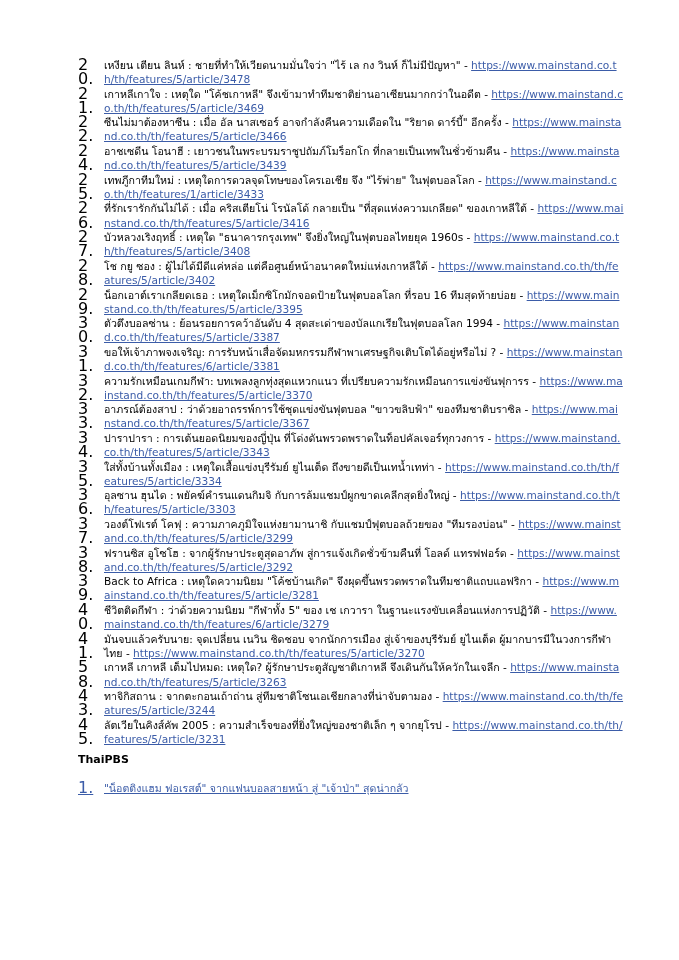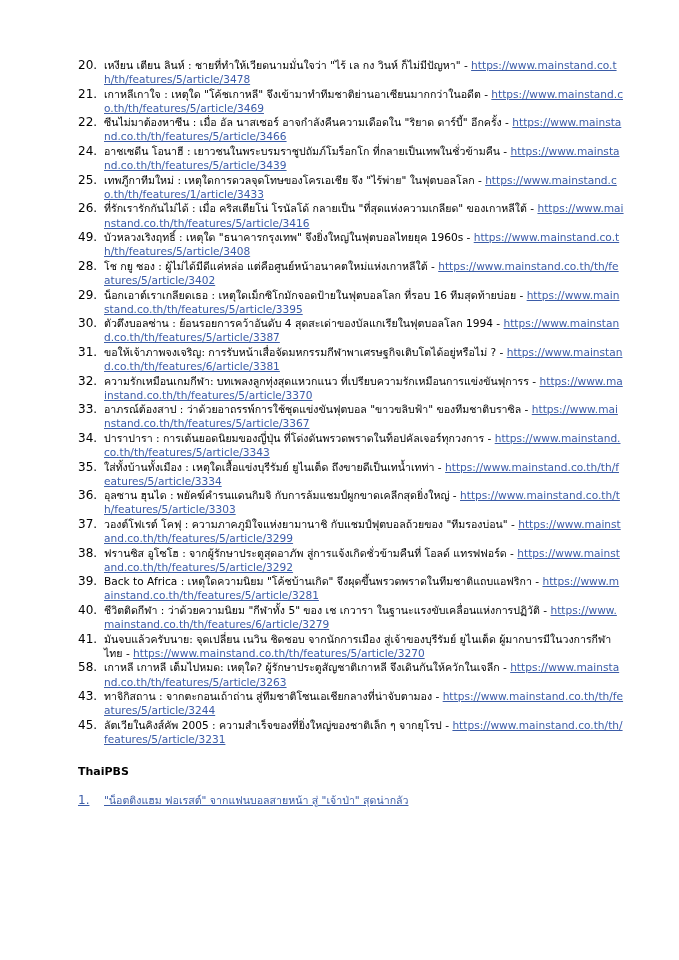--- a/index.html
+++ b/index.html
@@ -36,40 +36,40 @@
     text-align: left;
     word-break: break-word;
     overflow-wrap: break-word;
   }
   li.item .num {
     position: absolute;
     left: 0;
     top: 0;
     width: 20px;
     text-align: left;
-    font-size: 12px;
+    font-size: 16px;
     line-height: 14.1px;
     color: #000000;
   }
   .txt {
     color: #000000;
   }
   a.link,
   .link {
     color: #3b5ca8;
     text-decoration: underline;
     word-break: break-all;
     overflow-wrap: anywhere;
   }
   .section-head {
     font-size: 11px;
     line-height: 15px;
     font-weight: bold;
     color: #000000;
-    margin: 18px 0 0 0;
+    margin: 6px 0 0 0;
   }
   ol.list.second {
     margin-top: 14px;
   }
   li.item.linked .num {
     color: #3b5ca8;
     text-decoration: underline;
   }
   li.item.linked .link {
     word-break: normal;
@@ -81,21 +81,21 @@
 
 <div class="page">
 
   <ol class="list" id="main-list">
       <li class="item"><span class="num">20.</span><span class="txt">เหงียน เตียน ลินห์ : ชายที่ทำให้เวียดนามมั่นใจว่า "ไร้ เล กง วินห์ ก็ไม่มีปัญหา" - </span><a class="link" href="#">https://www.mainstand.co.th/th/features/5/article/3478</a></li>
       <li class="item"><span class="num">21.</span><span class="txt">เกาหลีเกาใจ : เหตุใด "โค้ชเกาหลี" จึงเข้ามาทำทีมชาติย่านอาเซียนมากกว่าในอดีต - </span><a class="link" href="#">https://www.mainstand.co.th/th/features/5/article/3469</a></li>
       <li class="item"><span class="num">22.</span><span class="txt">ซีนไม่มาต้องหาซีน : เมื่อ อัล นาสเซอร์ อาจกำลังคืนความเดือดใน "ริยาด ดาร์บี้" อีกครั้ง - </span><a class="link" href="#">https://www.mainstand.co.th/th/features/5/article/3466</a></li>
       <li class="item"><span class="num">24.</span><span class="txt">อาชเซดีน โอนาฮี : เยาวชนในพระบรมราชูปถัมภ์โมร็อกโก ที่กลายเป็นเทพในชั่วข้ามคืน - </span><a class="link" href="#">https://www.mainstand.co.th/th/features/5/article/3439</a></li>
       <li class="item"><span class="num">25.</span><span class="txt">เทพภูีกาทีมใหม่ : เหตุใดการดวลจุดโทษของโครเอเชีย จึง "ไร้พ่าย" ในฟุตบอลโลก - </span><a class="link" href="#">https://www.mainstand.co.th/th/features/1/article/3433</a></li>
       <li class="item"><span class="num">26.</span><span class="txt">ที่รักเรารักกันไม่ได้ : เมื่อ คริสเตียโน่ โรนัลโด้ กลายเป็น "ที่สุดแห่งความเกลียด" ของเกาหลีใต้ - </span><a class="link" href="#">https://www.mainstand.co.th/th/features/5/article/3416</a></li>
-      <li class="item"><span class="num">49.</span><span class="txt">บัวหลวงเริงฤทธิ์ : เหตุใด "ธนาคารกรุงเทพ" จึงยิ่งใหญ่ในฟุตบอลไทยยุค 1960s - </span><a class="link" href="#">https://www.mainstand.co.th/th/features/5/article/3408</a></li>
+      <li class="item"><span class="num">27.</span><span class="txt">บัวหลวงเริงฤทธิ์ : เหตุใด "ธนาคารกรุงเทพ" จึงยิ่งใหญ่ในฟุตบอลไทยยุค 1960s - </span><a class="link" href="#">https://www.mainstand.co.th/th/features/5/article/3408</a></li>
       <li class="item"><span class="num">28.</span><span class="txt">โช กยู ซอง : ผู้ไม่ได้มีดีแค่หล่อ แต่คือศูนย์หน้าอนาคตใหม่แห่งเกาหลีใต้ - </span><a class="link" href="#">https://www.mainstand.co.th/th/features/5/article/3402</a></li>
       <li class="item"><span class="num">29.</span><span class="txt">น็อกเอาต์เราเกลียดเธอ : เหตุใดเม็กซิโกมักจอดป้ายในฟุตบอลโลก ที่รอบ 16 ทีมสุดท้ายบ่อย - </span><a class="link" href="#">https://www.mainstand.co.th/th/features/5/article/3395</a></li>
       <li class="item"><span class="num">30.</span><span class="txt">ตัวตึงบอลซ่าน : ย้อนรอยการคว้าอันดับ 4 สุดสะเด่าของบัลแกเรียในฟุตบอลโลก 1994 - </span><a class="link" href="#">https://www.mainstand.co.th/th/features/5/article/3387</a></li>
       <li class="item"><span class="num">31.</span><span class="txt">ขอให้เจ้าภาพจงเจริญ: การรับหน้าเสื่อจัดมหกรรมกีฬาพาเศรษฐกิจเติบโตได้อยู่หรือไม่ ? - </span><a class="link" href="#">https://www.mainstand.co.th/th/features/6/article/3381</a></li>
       <li class="item"><span class="num">32.</span><span class="txt">ความรักเหมือนเกมกีฬา: บทเพลงลูกทุ่งสุดแหวกแนว ที่เปรียบความรักเหมือนการแข่งขันฟุการร - </span><a class="link" href="#">https://www.mainstand.co.th/th/features/5/article/3370</a></li>
       <li class="item"><span class="num">33.</span><span class="txt">อาภรณ์ต้องสาป : ว่าด้วยอาถรรพ์การใช้ชุดแข่งขันฟุตบอล "ขาวขลิบฟ้า" ของทีมชาติบราซิล - </span><a class="link" href="#">https://www.mainstand.co.th/th/features/5/article/3367</a></li>
       <li class="item"><span class="num">34.</span><span class="txt">ปาราปารา : การเต้นยอดนิยมของญี่ปุ่น ที่โด่งดันพรวดพราดในท็อปคัลเจอร์ทุกวงการ - </span><a class="link" href="#">https://www.mainstand.co.th/th/features/5/article/3343</a></li>
       <li class="item"><span class="num">35.</span><span class="txt">ใส่ทั้งบ้านทั้งเมือง : เหตุใดเสื้อแข่งบุรีรัมย์ ยูไนเต็ด ถึงขายดีเป็นเทน้ำเทท่า - </span><a class="link" href="#">https://www.mainstand.co.th/th/features/5/article/3334</a></li>
       <li class="item"><span class="num">36.</span><span class="txt">อุลซาน ฮุนได : พยัคฆ์คำรนแดนกิมจิ กับการล้มแชมป์ผูกขาดเคลีกสุดยิ่งใหญ่ - </span><a class="link" href="#">https://www.mainstand.co.th/th/features/5/article/3303</a></li>
       <li class="item"><span class="num">37.</span><span class="txt">วองต์โฟเรต์ โคฟุ : ความภาคภูมิใจแห่งยามานาชิ กับแชมป์ฟุตบอลถ้วยของ "ทีมรองบ่อน" - </span><a class="link" href="#">https://www.mainstand.co.th/th/features/5/article/3299</a></li>

